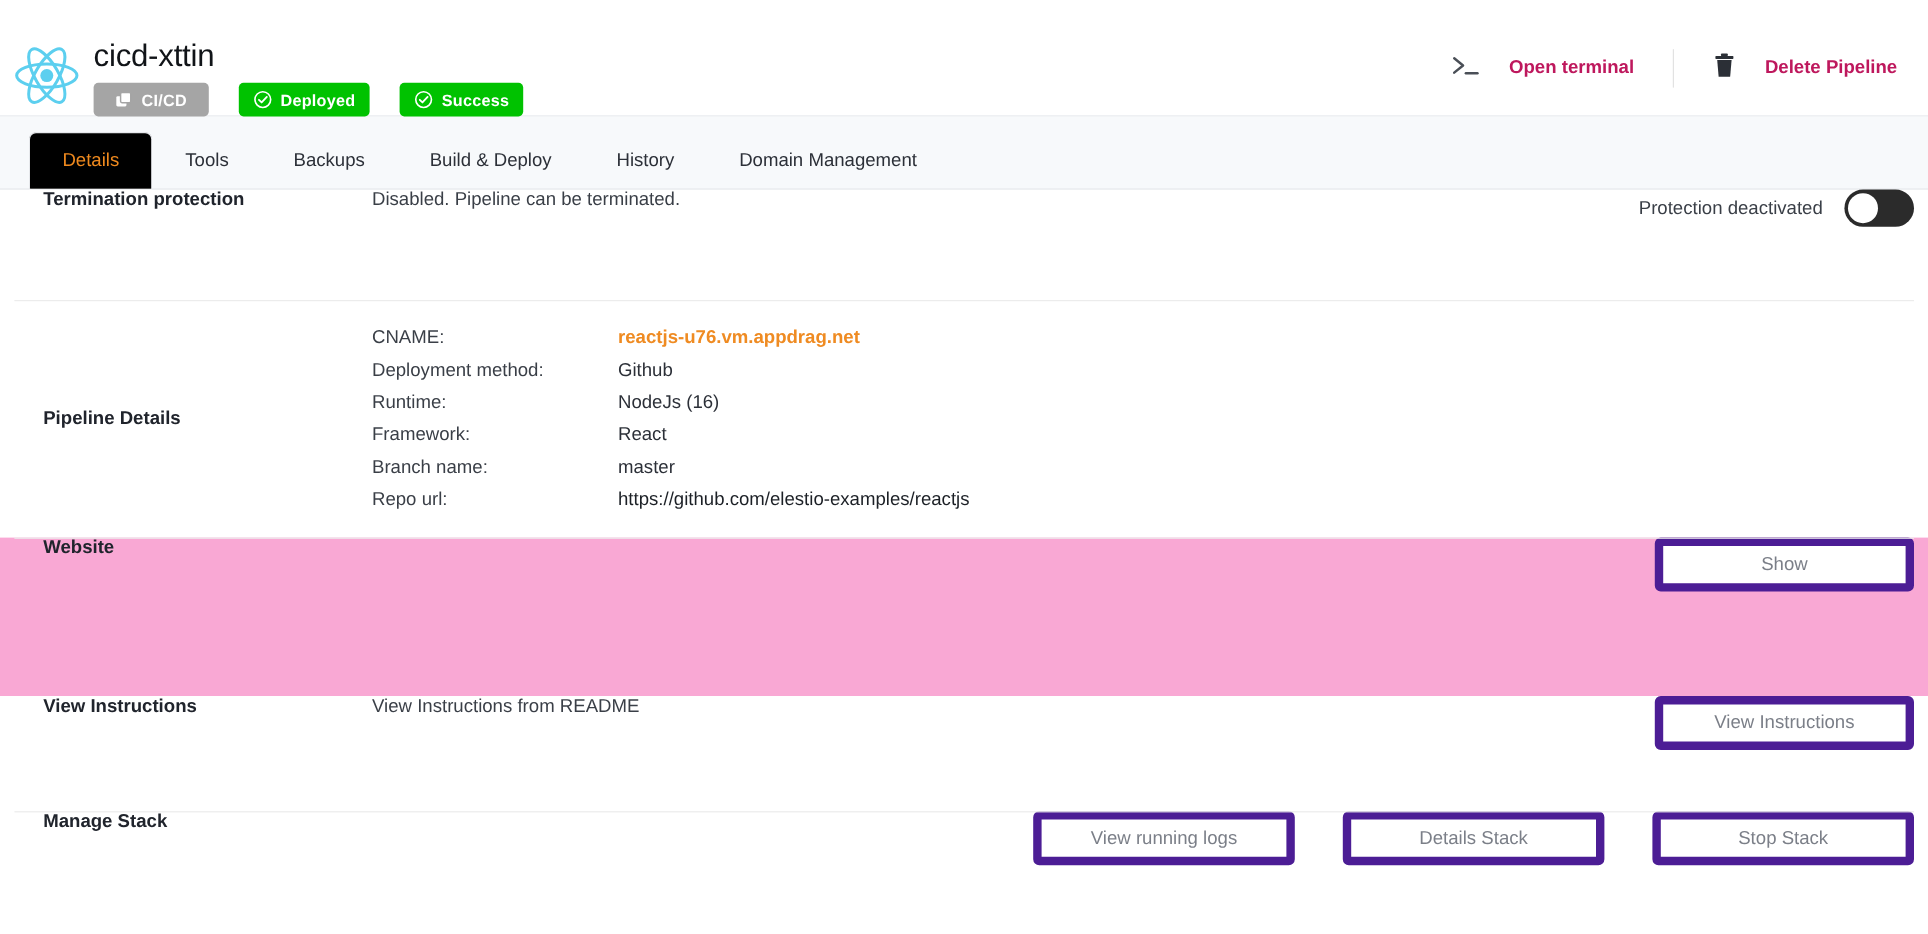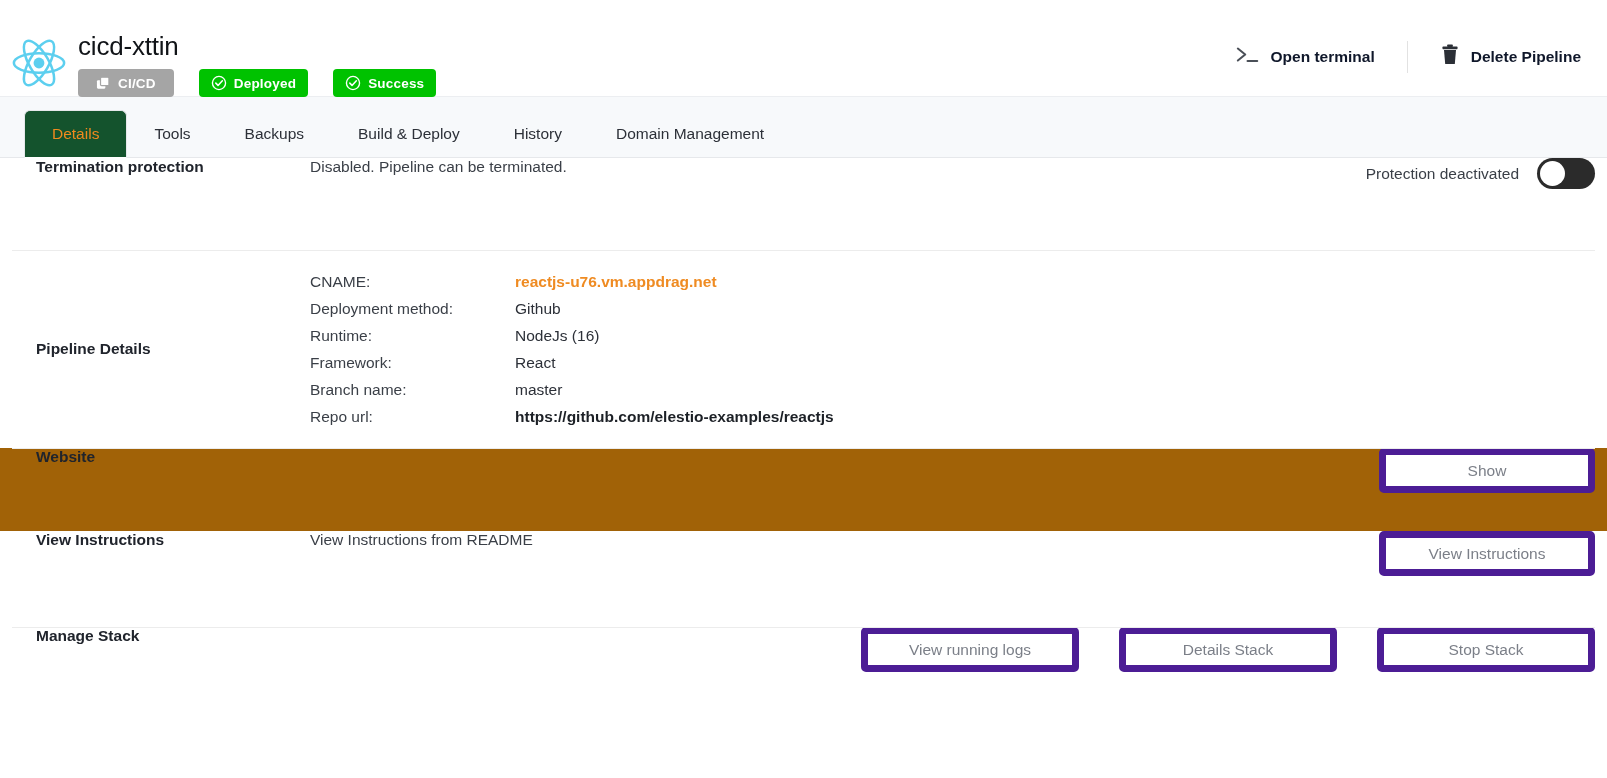--- a/index.html
+++ b/index.html
@@ -57,24 +57,24 @@
   .header-actions {
     margin-left: auto;
     display: flex;
     align-items: center;
     height: 56px;
     padding-top: 10px;
   }
   .hdr-btn {
     display: inline-flex;
     align-items: center;
-    gap: 11px;
+    gap: 24px;
     font-size: 15.5px;
     font-weight: bold;
-    color: #0f172a;
+    color: #be185d;
     cursor: pointer;
     padding: 4px 6px;
   }
   .hdr-divider {
     width: 1px;
     height: 32px;
     background: #e2e2e2;
     margin: 0 26px;
   }
 
@@ -93,21 +93,21 @@
     display: flex;
     align-items: center;
     padding: 0 27px;
     font-size: 15.5px;
     color: #2c3038;
     cursor: pointer;
     position: relative;
     top: 1px;
   }
   .tab.active {
-    background: #14532d;
+    background: #000000;
     color: #f08a1e;
     border: 1px solid #e6e8eb;
     border-bottom: 1px solid #ffffff;
     border-radius: 6px 6px 0 0;
     justify-content: flex-end;
   }
 
   
   .content { padding: 0; }
   .row {
@@ -131,32 +131,32 @@
     padding-left: 24px;
     font-size: 15.5px;
     font-weight: bold;
     color: #20242c;
   }
   .row-body { flex: 1 1 auto; font-size: 15.5px; color: #3a3f47; }
   .row-right { margin-left: auto; display: flex; align-items: center; }
 
   .row-termination { height: 92px; }
   .row-details { min-height: 198px; align-items: center; padding-top: 6px; padding-bottom: 6px; }
-  .row-website { height: 83px; background: #a16207; gap: 21px; }
+  .row-website { height: 132px; background: #f9a8d4; gap: 21px; }
   .row-website + .row::before, .row-website::before { background: transparent; }
   .row-instructions { height: 96px; }
   .row-manage { height: 96px; }
 
   
   .detail-list { display: flex; flex-direction: column; gap: 9px; }
   .detail-line { display: flex; align-items: flex-end; font-size: 15.5px; }
   .detail-key { width: 205px; flex: 0 0 205px; color: #3a3f47; }
   .detail-val { color: #2c3038; }
   .detail-val.link { color: #ef8b22; font-weight: bold; }
-  .detail-val.strong { font-weight: bold; color: #1c2026; }
+  .detail-val.strong { font-weight: normal; color: #1c2026; }
 
   
   .toggle-label { font-size: 15.5px; color: #3a3f47; margin-right: 18px; }
   .toggle {
     width: 58px;
     height: 31px;
     border-radius: 16px;
     background: #2b2b2b;
     position: relative;
     cursor: pointer;

